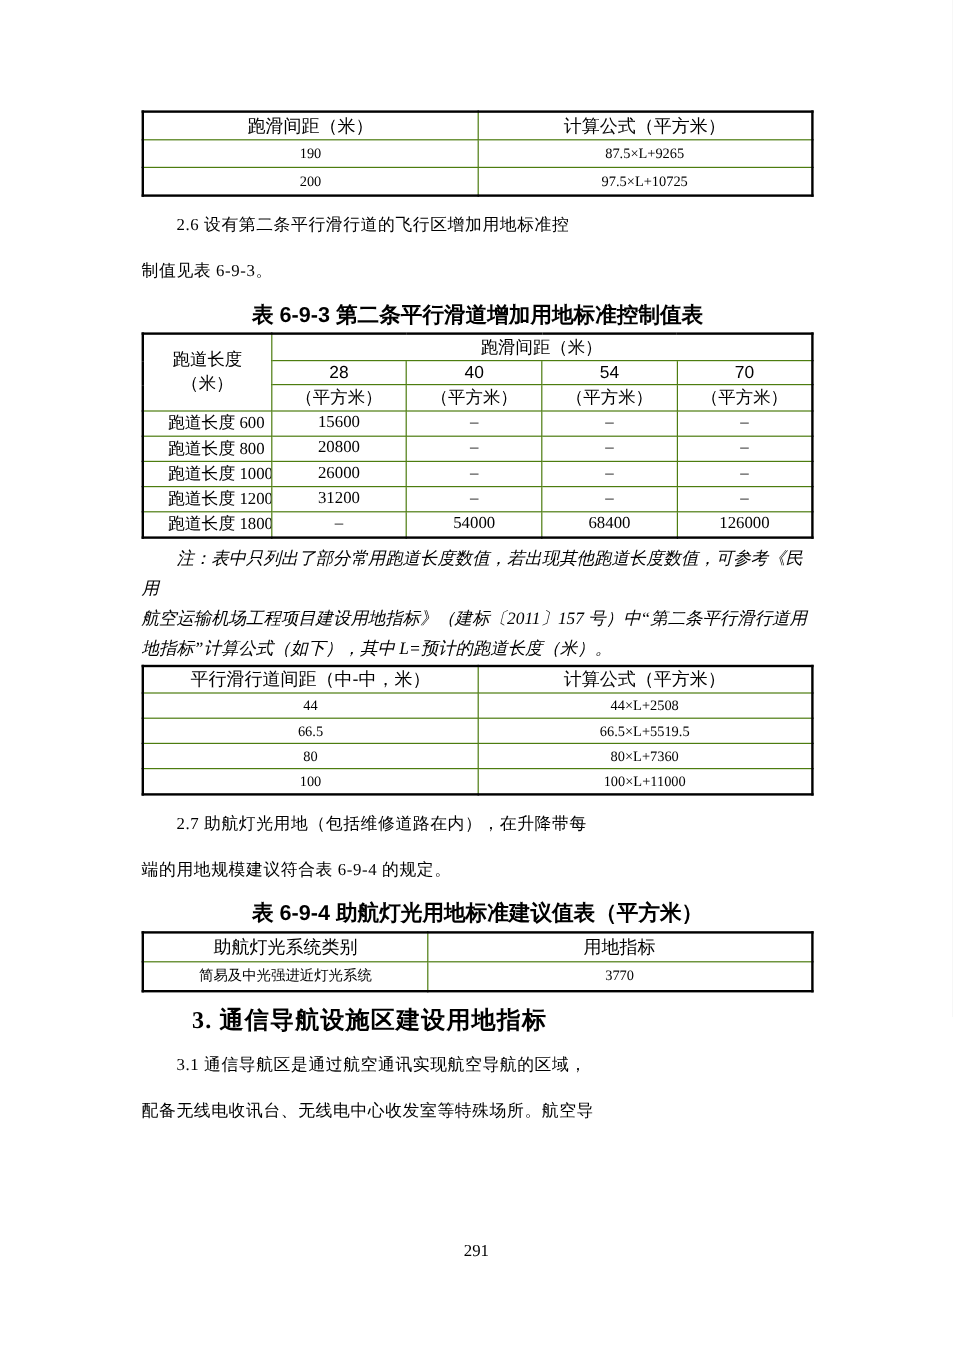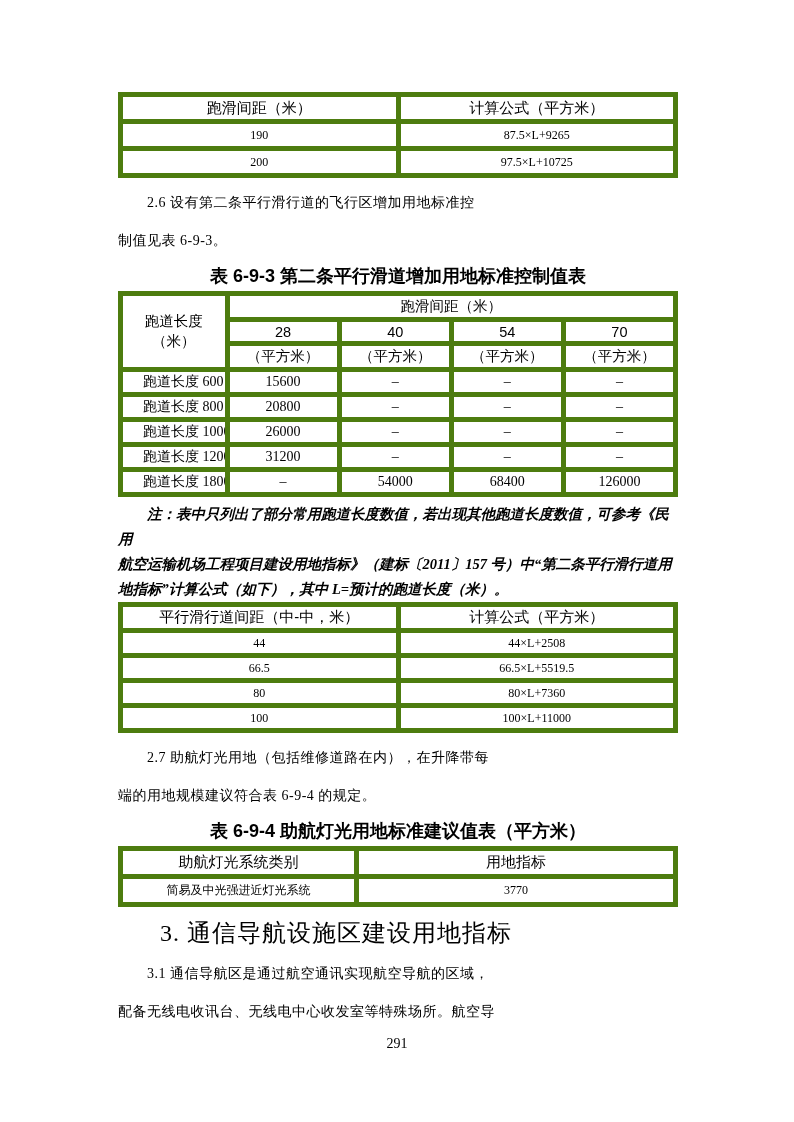--- a/index.html
+++ b/index.html
@@ -18,21 +18,21 @@
     width:560px;
   }
   
   table.tbl{
     width:100%;
     border-collapse:collapse;
     table-layout:fixed;
     border:2px solid #000;
   }
   table.tbl td, table.tbl th{
-    border:5px solid #4d7c0f;
+    border:1px solid #4d7c0f;
     text-align:center;
     vertical-align:middle;
     padding:1px 4px;
     font-weight:normal;
     overflow:hidden;
     white-space:nowrap;
   }
   .hdr{
     font-family:"Liberation Sans","DejaVu Sans",sans-serif;
     font-weight:bold;
@@ -58,34 +58,33 @@
     white-space:pre-line;
     text-align:left;
   }
   p.note{
     margin:5px 0 0 0;
     font-size:14.5px;
     line-height:25px;
     font-style:italic;
     letter-spacing:0;
     white-space:pre-line;
-    font-weight:bold;
   }
   .tbl-title{
     margin:4px 0 3px 0;
     text-align:center;
     font-family:"Liberation Sans","DejaVu Sans",sans-serif;
     font-weight:bold;
     font-size:18px;
   }
   .sec-heading{
     margin:10px 0 0 0;
     padding-left:42px;
-    font-size:24px;
-    font-weight:normal;
+    font-size:20px;
+    font-weight:bold;
     letter-spacing:1px;
   }
   .pagenum{
     position:absolute;
     left:0;right:0;
     top:1036px;
     text-align:center;
     font-size:14px;
   }
 </style>

